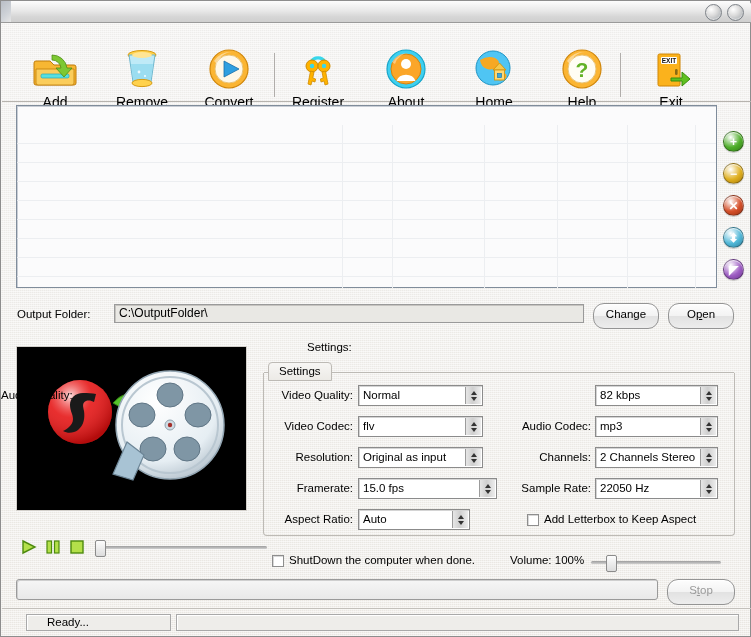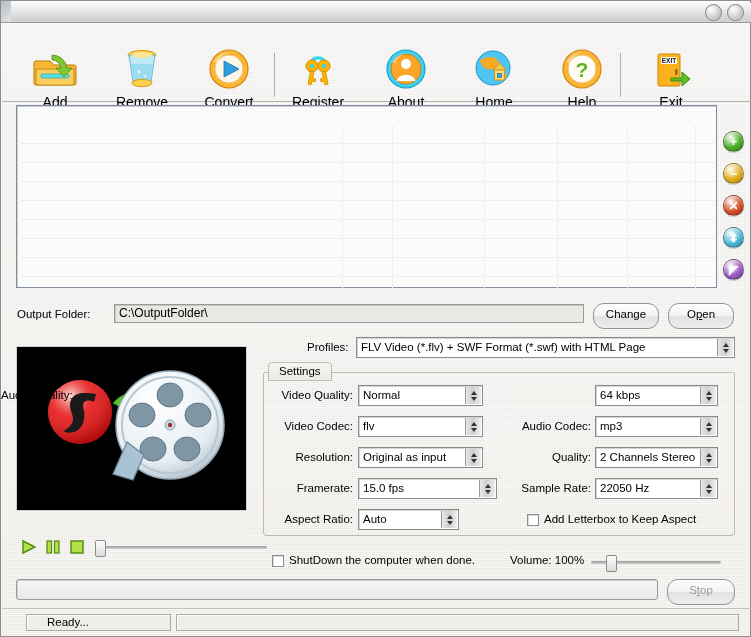--- a/index.html
+++ b/index.html
@@ -330,28 +330,21 @@
 
   <div class="lab" style="left:16px;top:307px">Output Folder:</div>
   <div class="tfield" style="left:113px;top:303px;width:470px">C:\OutputFolder\</div>
   <div class="pill" style="left:592px;top:302px;width:66px">
     <span>Chan<u>g</u>e</span>
   </div>
   <div class="pill" style="left:667px;top:302px;width:66px">
     <span>O<u>p</u>en</span>
   </div>
 
-  <div class="lab" style="left:306px;top:340px">Profiles:</div>
-  <div class="combo" style="left:355px;top:336px;width:379px">
-    <span>FLV Video (*.flv) + SWF Format (*.swf) with HTML Page</span>
-    <span class="spin">
-        <i class="up"></i>
-        <i class="dn"></i>
-      </span>
-  </div>
+  <div class="lab" style="left:306px;top:340px">Settings:</div>
 
   <div class="preview">
     <svg width="229" height="163" viewBox="0 0 229 163">
       <circle cx="63" cy="65" r="32" fill="#e01b1b"></circle>
       <circle cx="63" cy="65" r="32" fill="url(#g1)"></circle>
       <defs>
         <radialGradient id="g1" cx="35%" cy="25%" r="75%">
           <stop offset="0%" stop-color="#ffffff" stop-opacity=".85"></stop>
           <stop offset="45%" stop-color="#ff6b6b" stop-opacity=".25"></stop>
           <stop offset="100%" stop-color="#8f0000" stop-opacity=".55"></stop>
@@ -414,38 +407,38 @@
       <div class="combo" style="left: 357px; top: 446px; width: 125px;"><span>Original as input</span><span class="spin">
           <i class="up"></i>
           <i class="dn"></i>
         </span></div>
       <div class="lab" style="top: 481px; left: 0px; width: 352px; text-align: right;">Framerate:</div>
       <div class="combo" style="left: 357px; top: 477px; width: 139px;"><span>15.0   fps</span><span class="spin">
           <i class="up"></i>
           <i class="dn"></i>
         </span></div>
       <div class="lab" style="top: 512px; left: 0px; width: 352px; text-align: right;">Aspect Ratio:</div>
-      <div class="combo" style="left: 357px; top: 508px; width: 101px;"><span>Auto</span><span class="spin">
+      <div class="combo" style="left: 357px; top: 508px; width: 112px;"><span>Auto</span><span class="spin">
           <i class="up"></i>
           <i class="dn"></i>
         </span></div>
     </div>
 
   <div id="settings-right">
       <div class="lab" style="top: 388px; left: 0px; width: 590px; ">Audio Quality:</div>
-      <div class="combo" style="left: 594px; top: 384px; width: 123px;"><span>64  kbps</span><span class="spin">
+      <div class="combo" style="left: 594px; top: 384px; width: 123px;"><span>82  kbps</span><span class="spin">
           <i class="up"></i>
           <i class="dn"></i>
         </span></div>
       <div class="lab" style="top: 419px; left: 0px; width: 590px; text-align: right;">Audio Codec:</div>
       <div class="combo" style="left: 594px; top: 415px; width: 123px;"><span>mp3</span><span class="spin">
           <i class="up"></i>
           <i class="dn"></i>
         </span></div>
-      <div class="lab" style="top: 450px; left: 0px; width: 590px; text-align: right;">Quality:</div>
+      <div class="lab" style="top: 450px; left: 0px; width: 590px; text-align: right;">Channels:</div>
       <div class="combo" style="left: 594px; top: 446px; width: 123px;"><span>2 Channels Stereo</span><span class="spin">
           <i class="up"></i>
           <i class="dn"></i>
         </span></div>
       <div class="lab" style="top: 481px; left: 0px; width: 590px; text-align: right;">Sample Rate:</div>
       <div class="combo" style="left: 594px; top: 477px; width: 123px;"><span>22050 Hz</span><span class="spin">
           <i class="up"></i>
           <i class="dn"></i>
         </span></div>
     </div>

